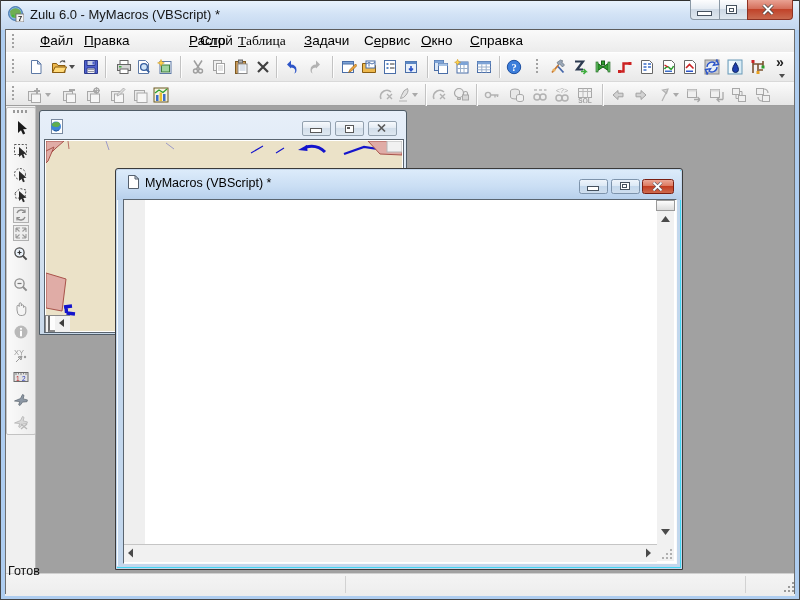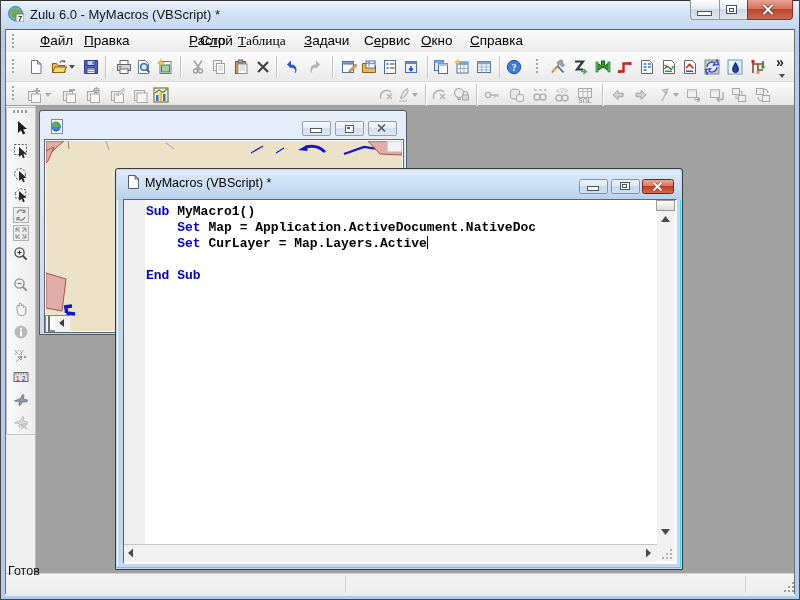--- a/index.html
+++ b/index.html
@@ -505,25 +505,20 @@
       <g fill="#b0b0b0">
         <rect x="10" y="10" width="2" height="2"></rect>
         <rect x="10" y="6" width="2" height="2"></rect>
         <rect x="10" y="2" width="2" height="2"></rect>
         <rect x="6" y="10" width="2" height="2"></rect>
         <rect x="6" y="6" width="2" height="2"></rect>
         <rect x="2" y="10" width="2" height="2"></rect>
       </g>
     </svg>
 
-  <div class="abs" style="left:31px;top:36px;font-family:'Liberation Mono',monospace;font-size:13px;font-weight:bold;line-height:16px;color:#000;white-space:pre;"><span style="color:#0000cc">Sub</span> MyMacro1()
-    <span style="color:#0000cc">Set</span> Map = Application.ActiveDocument.NativeDoc
-    <span style="color:#0000cc">Set</span> CurLayer = Map.Layers.Active<span style="display:inline-block;width:1.5px;height:13px;background:#000;vertical-align:-2px;"></span>
-
-<span style="color:#0000cc">End Sub</span></div>
 </div>
 
 <div class="abs" style="left:5px;top:573px;width:790px;height:22px;background:linear-gradient(#f4f4f4,#ededed);border-top:1px solid #cfcfcf;"></div>
 <div class="abs" style="left:8px;top:564px;font-size:12.5px;color:#111;">Готов</div>
 <div class="abs" style="left:345px;top:576px;width:1px;height:17px;background:#d2d2d2;"></div>
 <div class="abs" style="left:745px;top:576px;width:1px;height:17px;background:#d2d2d2;"></div>
 <svg class="abs" style="left:783px;top:581px;" width="13" height="13" viewBox="0 0 13 13">
     <g fill="#9a9a9a">
       <rect x="9" y="9" width="2" height="2"></rect>
       <rect x="9" y="5" width="2" height="2"></rect>

